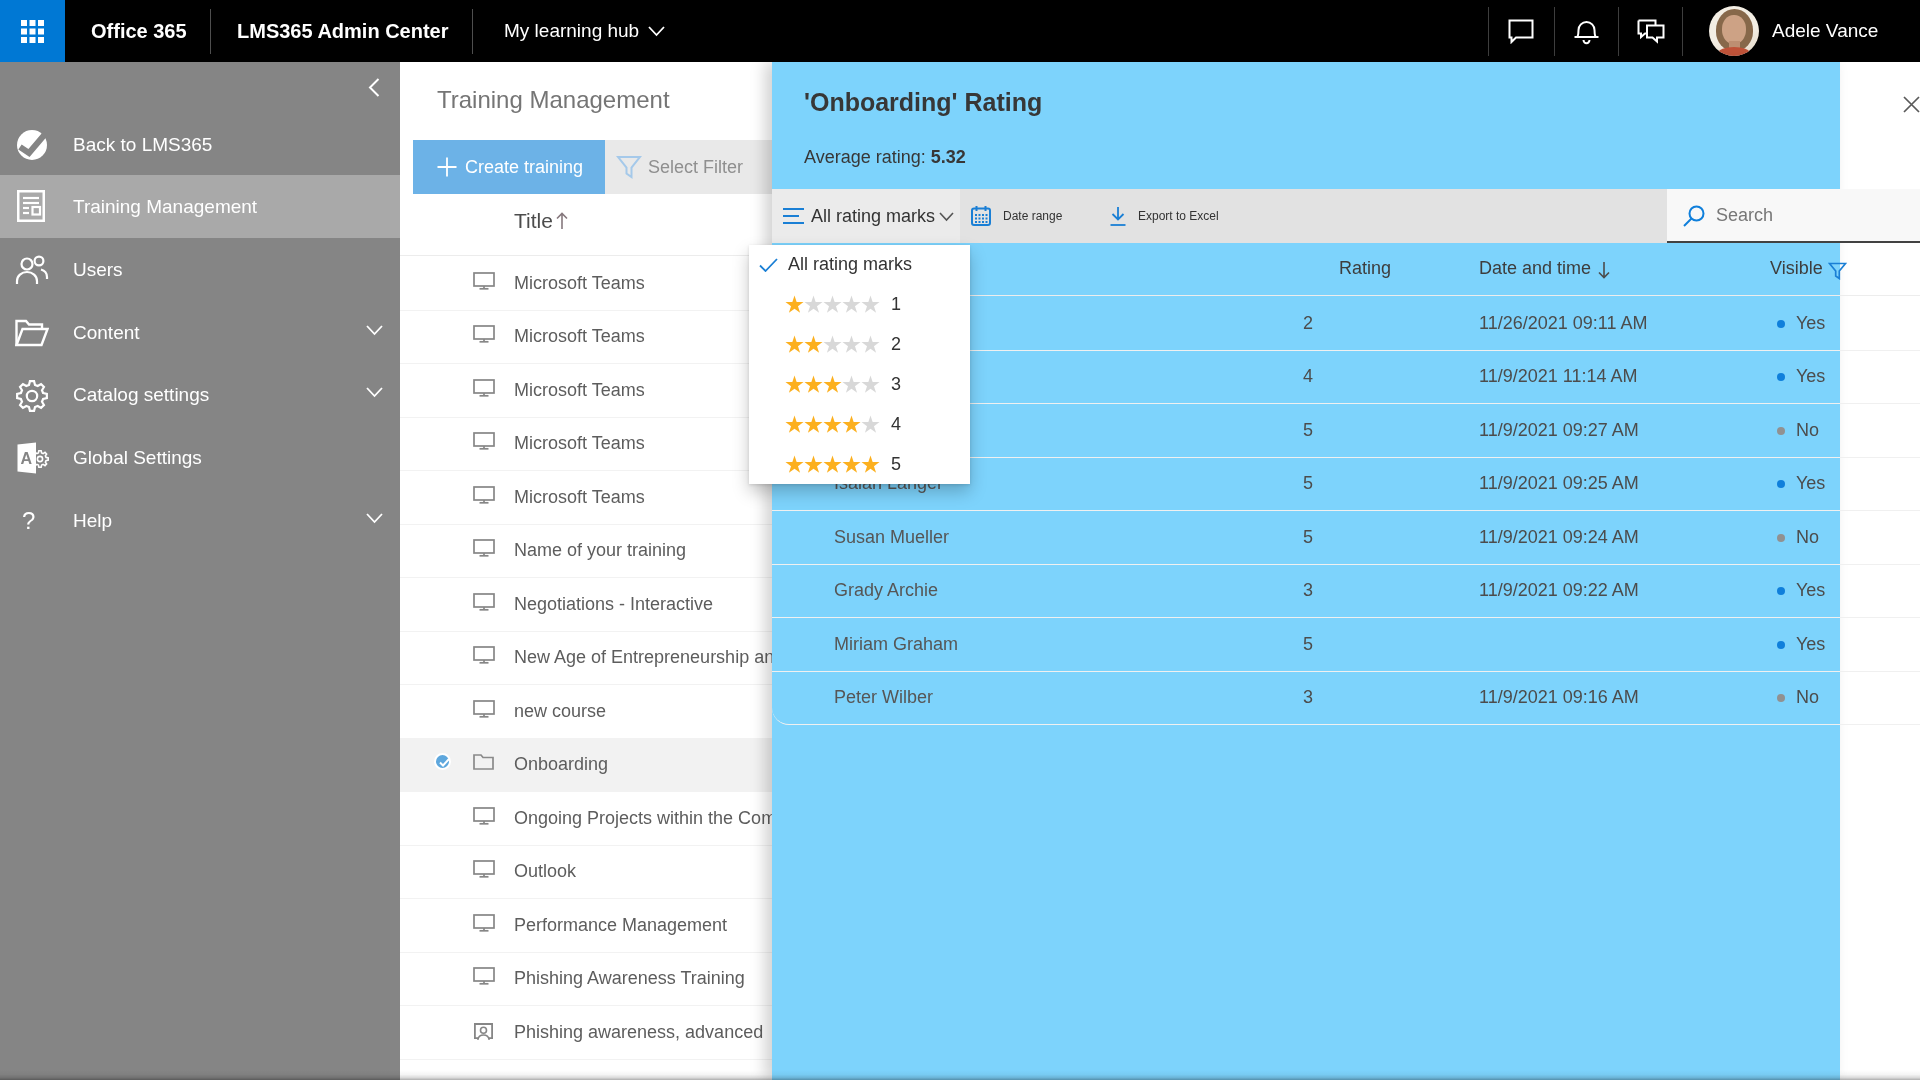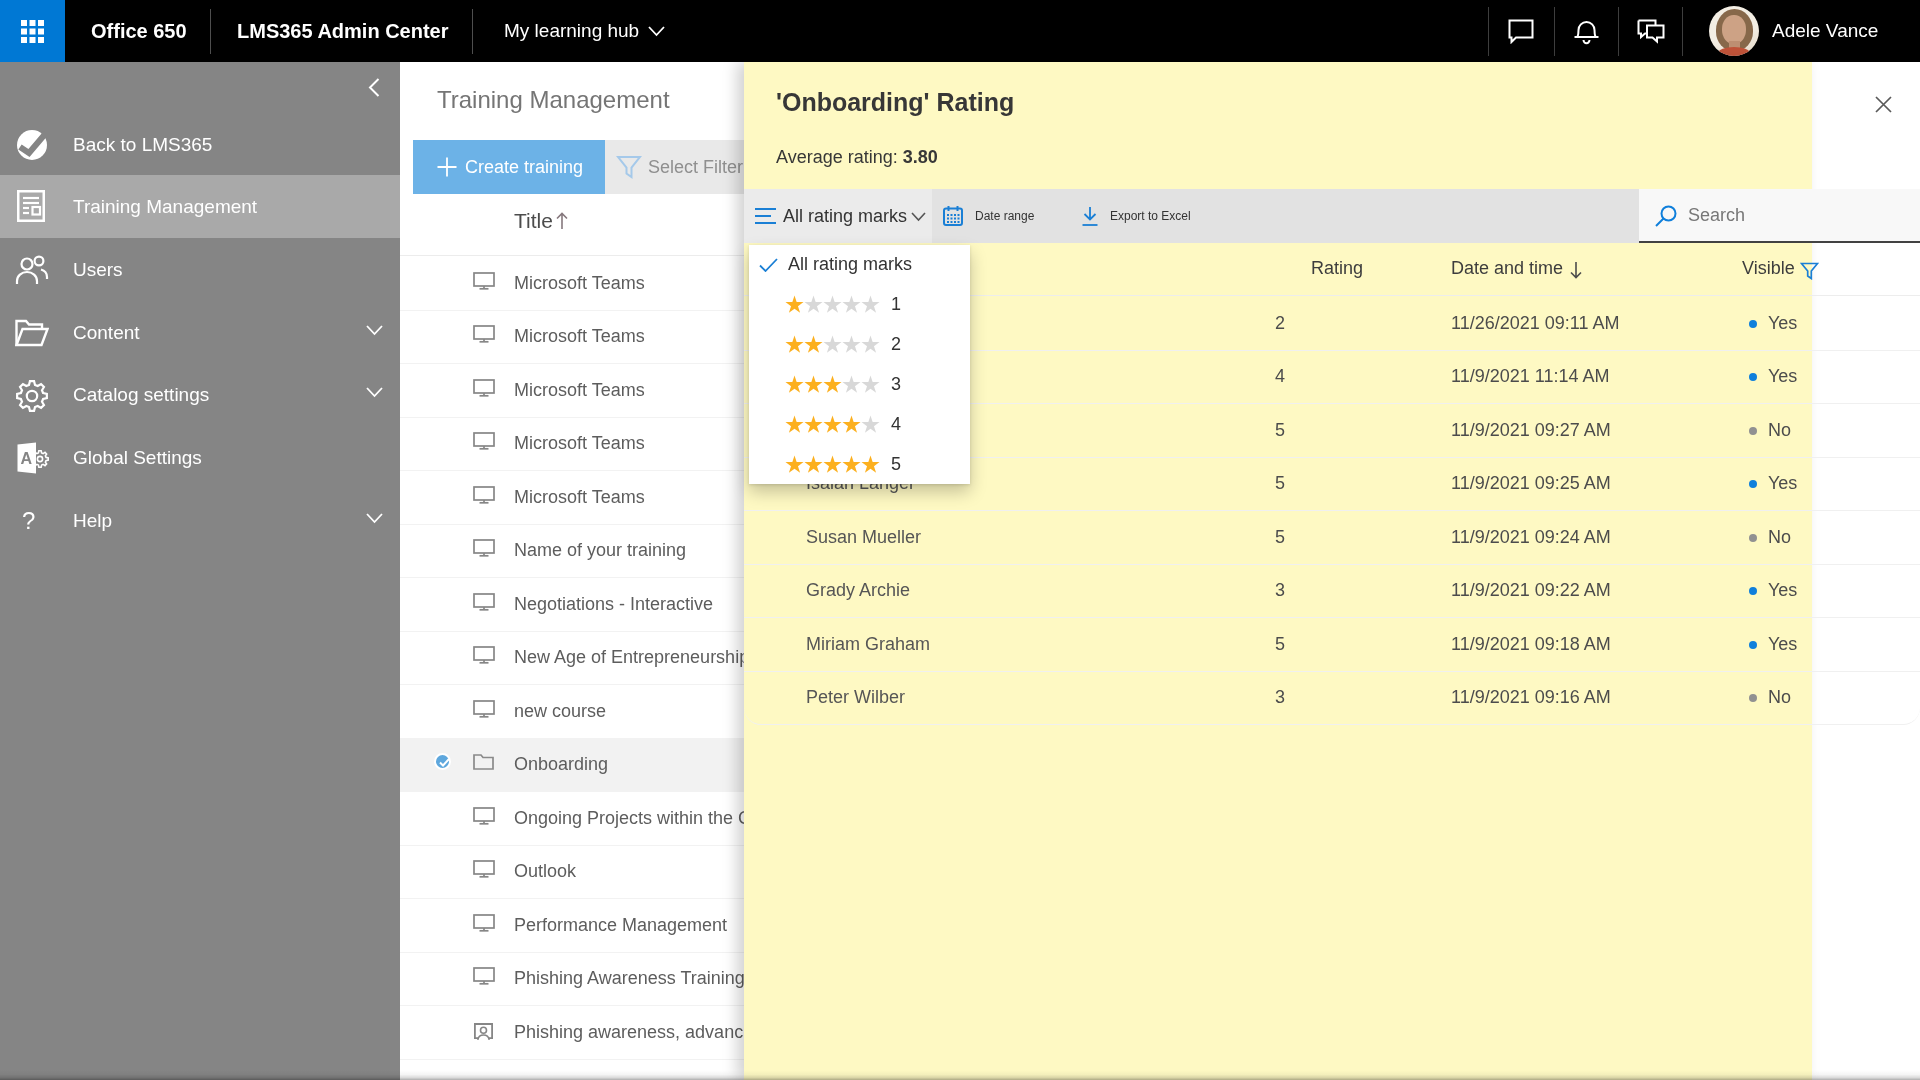--- a/index.html
+++ b/index.html
@@ -29,21 +29,21 @@
 #btn-filter svg { position:absolute; left:11px; top:15px; }
 #btn-filter .tx { position:absolute; left:43px; top:0; height:54px; line-height:54px; font-size:18px; }
 #mhead { position:absolute; left:0px; top:132px; width:700px; height:62px; border-bottom:1px solid #ececec; }
 #mhead .tx { position:absolute; left:114px; top:0; height:62px; line-height:54px; font-size:21px; color:#4c4c4c; }
 #mhead svg { position:absolute; left:156px; top:18px; }
 .mrow { position:absolute; left:0; width:700px; height:54px; border-bottom:1px solid #f2f2f2; }
 .mrow .tx { position:absolute; left:114px; top:0; height:53px; line-height:53px; font-size:18px; color:#5d5d5d; white-space:nowrap; }
 .mrow svg.ric { position:absolute; left:73px; top:15px; }
 .mrow.sel { background:#f2f2f2; }
 
-#overlay { position:absolute; left:744px; top:62px; width:1068px; height:1018px; background:#fef9c3; box-shadow:-7px 0 14px rgba(0,0,0,0.18); }
+#overlay { position:absolute; left:772px; top:62px; width:1068px; height:1018px; background:#7dd3fc; box-shadow:-7px 0 14px rgba(0,0,0,0.18); }
 #otitle { position:absolute; left:32px; top:26px; font-size:25px; font-weight:700; color:#373737; }
 #oclose { position:absolute; left:1131px; top:34px; }
 #oavg { position:absolute; left:32px; top:85px; font-size:18px; color:#373737; }
 #otoolbar { position:absolute; left:0; top:127px; width:1176px; height:54px; background:#e2e2e2; }
 #tb-marks { position:absolute; left:0; top:0; width:188px; height:54px; background:#ebebeb; }
 #tb-marks .tx { position:absolute; left:39px; top:0; height:54px; line-height:54px; font-size:18px; color:#333; }
 #tb-marks svg.ic { position:absolute; left:11px; top:19px; }
 #tb-marks svg.ch { position:absolute; left:167px; top:23px; }
 .tbitem { position:absolute; top:0; height:54px; }
 .tbitem .tx { position:absolute; top:0; height:54px; line-height:54px; font-size:12px; color:#333; white-space:nowrap; }
@@ -290,21 +290,21 @@
           <rect x="17" y="0" width="6" height="6"></rect>
         <rect x="0" y="8.5" width="6" height="6"></rect>
           <rect x="8.5" y="8.5" width="6" height="6"></rect>
           <rect x="17" y="8.5" width="6" height="6"></rect>
         <rect x="0" y="17" width="6" height="6"></rect>
           <rect x="8.5" y="17" width="6" height="6"></rect>
           <rect x="17" y="17" width="6" height="6"></rect>
       </g>
     </svg>
   </div>
-  <div class="ttext" style="left:91px; font-size:20px; font-weight:700;">Office 650</div>
+  <div class="ttext" style="left:91px; font-size:20px; font-weight:700;">Office 365</div>
   <div class="tsep" style="left:210px;"></div>
   <div class="ttext" style="left:237px; font-size:20px; font-weight:700;">LMS365 Admin Center</div>
   <div class="tsep" style="left:472px;"></div>
   <div class="ttext" style="left:504px; font-size:19px;">My learning hub</div>
   <svg class="ticon" style="left:648px; top:26px;" width="17" height="11" viewBox="0 0 17 11">
       <polyline points="1,1 8.5,9 16,1" fill="none" stroke="#fff" stroke-width="1.8"></polyline>
     </svg>
   <div class="tseph" style="left:1488px;"></div>
   <svg class="ticon" style="left:1508px;" width="26" height="25" viewBox="0 0 26 25">
     <path d="M1.5,1.5 H24.5 V18.5 H8 L3.5,23 V18.5 H1.5 Z" fill="none" stroke="#fff" stroke-width="2"></path>
@@ -327,21 +327,21 @@
      <div style="position:absolute; left:20px; top:35px; width:11px; height:9px; background:#bd8f72;"></div>
      <div style="position:absolute; left:9px; top:41px; width:32px; height:12px; border-radius:50% 50% 0 0; background:#c05339;"></div>
   </div>
   <div class="ttext" style="left:1772px; font-size:19px;">Adele Vance</div>
 </div>
 <div id="overlay">
   <div id="otitle">'Onboarding' Rating</div>
   <svg id="oclose" width="17" height="17" viewBox="0 0 17 17">
       <path d="M1,1 L16,16 M16,1 L1,16" stroke="#5a5a5a" stroke-width="1.7" fill="none"></path>
     </svg>
-  <div id="oavg">Average rating: <b>3.80</b></div>
+  <div id="oavg">Average rating: <b>5.32</b></div>
   <div id="otoolbar">
     <div id="tb-marks">
       <svg class="ic" width="21" height="16" viewBox="0 0 21 16">
           <path d="M0,1 H21 M0,8 H16 M0,15 H21" stroke="#1a7fd5" stroke-width="2" fill="none"></path>
         </svg>
       <div class="tx">All rating marks</div>
       <svg class="ch" width="15" height="10" viewBox="0 0 15 10">
           <polyline points="1,1 7.5,8 14,1" fill="none" stroke="#555" stroke-width="1.6"></polyline>
         </svg>
     </div>
@@ -428,21 +428,20 @@
   <div class="orow" style="top:502px;">
       <div class="c nm">Grady Archie</div>
       <div class="c rt">3</div>
       <div class="c dt">11/9/2021 09:22 AM</div>
       <div class="dot b"></div>
       <div class="c vi">Yes</div>
     </div>
   <div class="orow" style="top:555.5px;">
       <div class="c nm">Miriam Graham</div>
       <div class="c rt">5</div>
-      <div class="c dt">11/9/2021 09:18 AM</div>
       <div class="dot b"></div>
       <div class="c vi">Yes</div>
     </div>
   <div class="orow" style="top:609px;border-radius:17px;">
       <div class="c nm">Peter Wilber</div>
       <div class="c rt">3</div>
       <div class="c dt">11/9/2021 09:16 AM</div>
       <div class="dot g"></div>
       <div class="c vi">No</div>
     </div>

